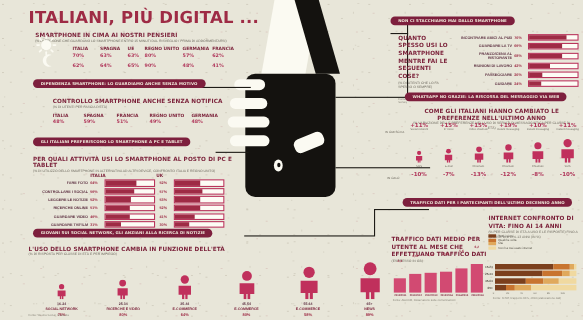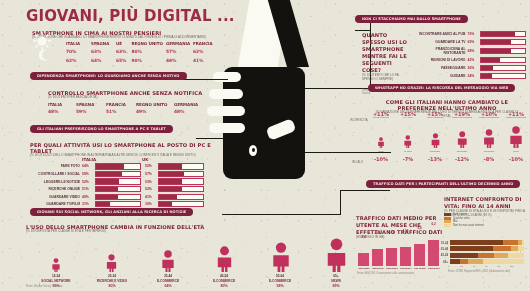--- a/index.html
+++ b/index.html
@@ -47,21 +47,21 @@
   .legtxt{font-size:2.7px;color:#5a564c;}
   .phone{background:#14120f;border-radius:9px;}
   .finger{background:#fbfaf2;border-radius:5px;}
   .conn{background:#1d1b16;}
 </style>
 </head>
 <body>
 
 <div class="noise"></div>
 
-<div class="abs ttl" style="left:26px;top:7px;">GIOVANI, PIÙ DIGITAL ...</div>
+<div class="abs ttl" style="left:26px;top:7px;">ITALIANI, PIÙ DIGITAL ...</div>
 
 <div class="abs" style="left:205px;top:55px;width:135px;height:175px;">
 
   <div class="abs" style="left:38px;top:-58px;width:40px;height:80px;background:#fbfaf2;transform:skewX(-10deg);"></div>
   <div class="abs" style="left:72px;top:-58px;width:22px;height:70px;background:#14120f;transform:skewX(16deg);"></div>
 
   <div class="abs phone" style="left:18px;top:12px;width:82px;height:112px;"></div>
 
   <div class="abs finger" style="left:8px;top:17px;width:28px;height:10px;"></div>
   <div class="abs finger" style="left:4px;top:34px;width:34px;height:10px;"></div>

